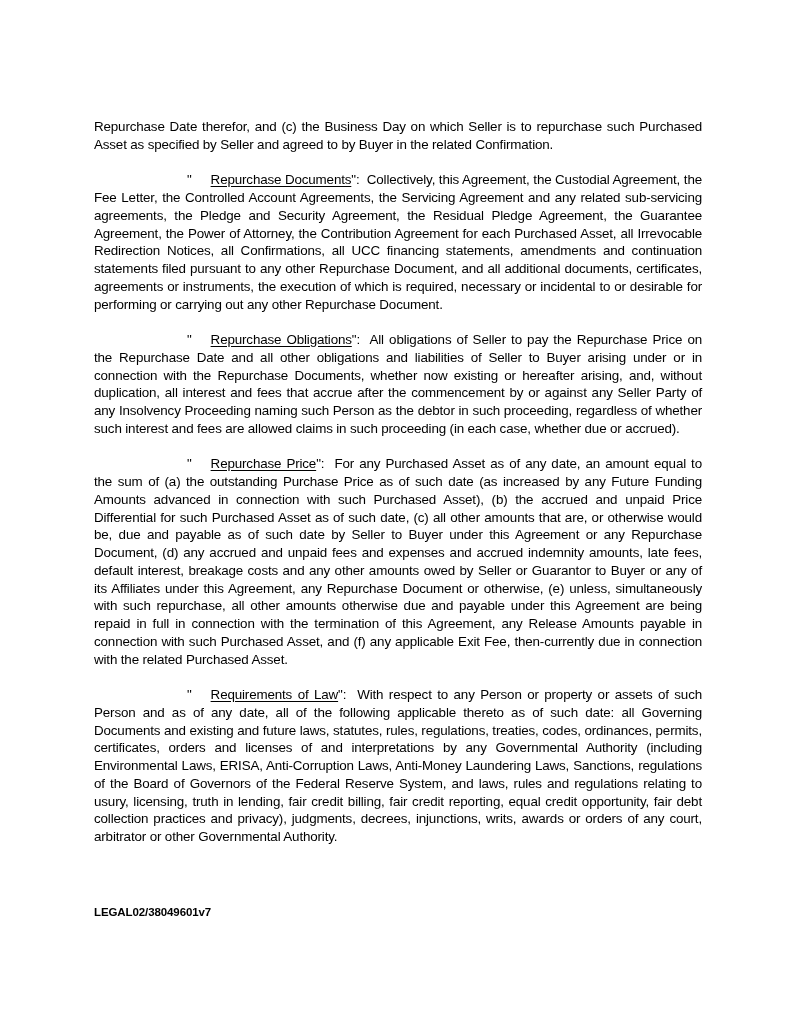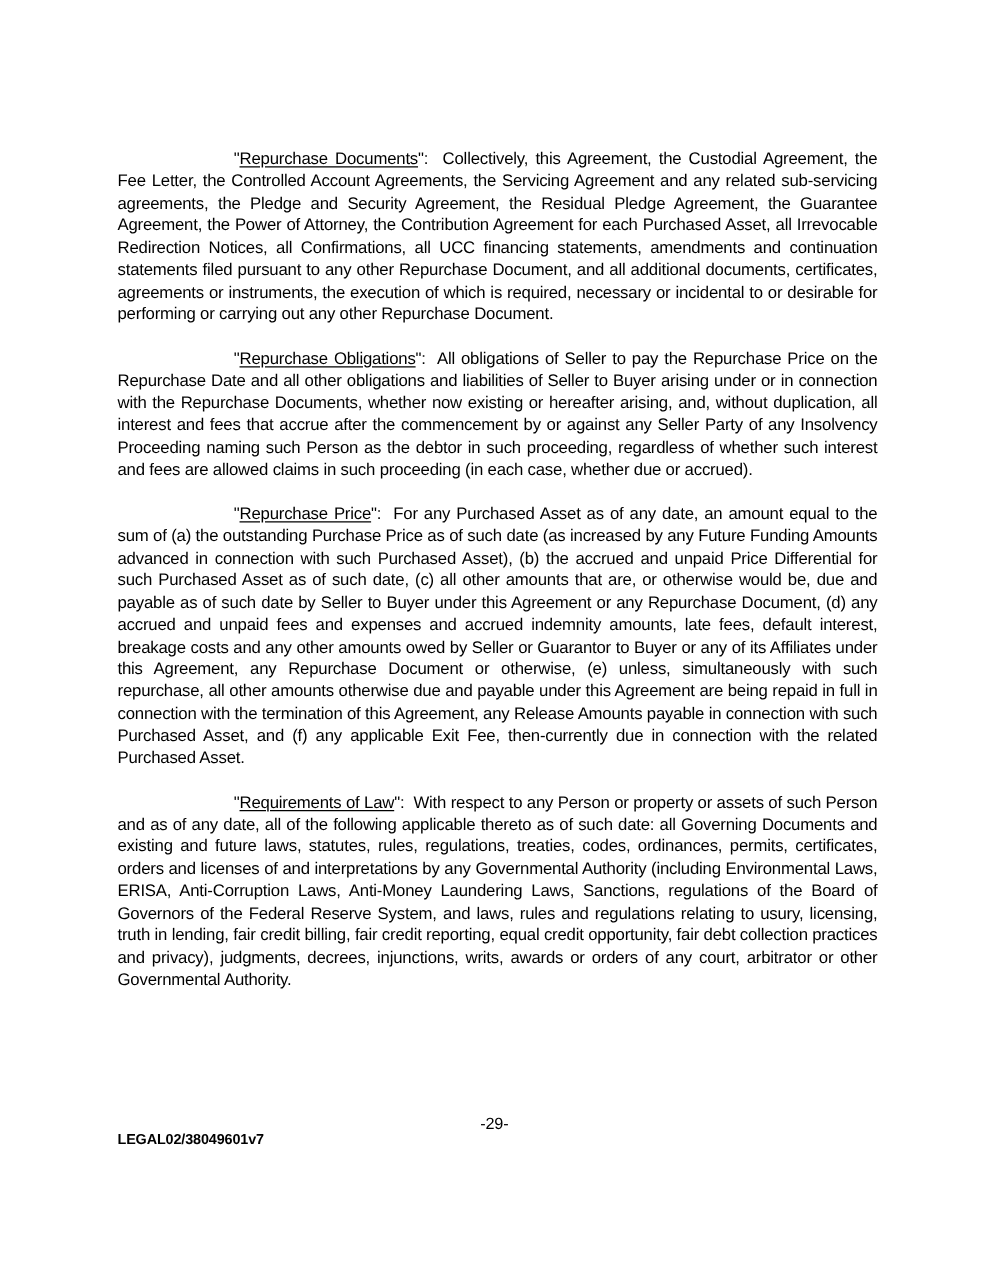--- a/index.html
+++ b/index.html
@@ -20,21 +20,21 @@
     width: 608px;
   }
   .para {
     font-size: 13.4px;
     line-height: 17.75px;
     text-align: justify;
     margin-bottom: 17.75px;
     letter-spacing: -0.15px;
   }
   .def { text-indent: 93px; }
-  .term { text-decoration: underline; text-underline-offset: 2px; }
+  .term { text-decoration: underline; text-underline-offset: 2px; margin-left: 19px; }
   .sep { white-space: pre; }
   .page-number {
     position: absolute;
     top: 891px;
     left: 0;
     width: 100%;
     text-align: center;
     font-size: 13px;
     letter-spacing: -0.1px;
   }
@@ -46,26 +46,26 @@
     letter-spacing: -0.1px;
     font-weight: bold;
   }
 </style>
 </head>
 <body>
 
 <div class="page">
   <div class="content">
 
+    <p class="para">Repurchase Date therefor, and (c) the Business Day on which Seller is to repurchase such Purchased Asset as specified by Seller and agreed to by Buyer in the related Confirmation.</p>
 
     <p class="para def"><span class="sep">"</span><span class="term">Repurchase Documents</span><span class="sep">":  </span><span>Collectively, this Agreement, the Custodial Agreement, the Fee Letter, the Controlled Account Agreements, the Servicing Agreement and any related sub-servicing agreements, the Pledge and Security Agreement, the Residual Pledge Agreement, the Guarantee Agreement, the Power of Attorney, the Contribution Agreement for each Purchased Asset, all Irrevocable Redirection Notices, all Confirmations, all UCC financing statements, amendments and continuation statements filed pursuant to any other Repurchase Document, and all additional documents, certificates, agreements or instruments, the execution of which is required, necessary or incidental to or desirable for performing or carrying out any other Repurchase Document.</span></p>
 
     <p class="para def"><span class="sep">"</span><span class="term">Repurchase Obligations</span><span class="sep">":  </span><span>All obligations of Seller to pay the Repurchase Price on the Repurchase Date and all other obligations and liabilities of Seller to Buyer arising under or in connection with the Repurchase Documents, whether now existing or hereafter arising, and, without duplication, all interest and fees that accrue after the commencement by or against any Seller Party of any Insolvency Proceeding naming such Person as the debtor in such proceeding, regardless of whether such interest and fees are allowed claims in such proceeding (in each case, whether due or accrued).</span></p>
 
     <p class="para def"><span class="sep">"</span><span class="term">Repurchase Price</span><span class="sep">":  </span><span>For any Purchased Asset as of any date, an amount equal to the sum of (a) the outstanding Purchase Price as of such date (as increased by any Future Funding Amounts advanced in connection with such Purchased Asset), (b) the accrued and unpaid Price Differential for such Purchased Asset as of such date, (c) all other amounts that are, or otherwise would be, due and payable as of such date by Seller to Buyer under this Agreement or any Repurchase Document, (d) any accrued and unpaid fees and expenses and accrued indemnity amounts, late fees, default interest, breakage costs and any other amounts owed by Seller or Guarantor to Buyer or any of its Affiliates under this Agreement, any Repurchase Document or otherwise, (e) unless, simultaneously with such repurchase, all other amounts otherwise due and payable under this Agreement are being repaid in full in connection with the termination of this Agreement, any Release Amounts payable in connection with such Purchased Asset, and (f) any applicable Exit Fee, then-currently due in connection with the related Purchased Asset.</span></p>
 
     <p class="para def"><span class="sep">"</span><span class="term">Requirements of Law</span><span class="sep">":  </span><span>With respect to any Person or property or assets of such Person and as of any date, all of the following applicable thereto as of such date: all Governing Documents and existing and future laws, statutes, rules, regulations, treaties, codes, ordinances, permits, certificates, orders and licenses of and interpretations by any Governmental Authority (including Environmental Laws, ERISA, Anti-Corruption Laws, Anti-Money Laundering Laws, Sanctions, regulations of the Board of Governors of the Federal Reserve System, and laws, rules and regulations relating to usury, licensing, truth in lending, fair credit billing, fair credit reporting, equal credit opportunity, fair debt collection practices and privacy), judgments, decrees, injunctions, writs, awards or orders of any court, arbitrator or other Governmental Authority.</span></p>
 
   </div>
 
-  <div class="page-number">-29-</div>
   <div class="doc-id">LEGAL02/38049601v7</div>
 </div>
 
 </body></html>

